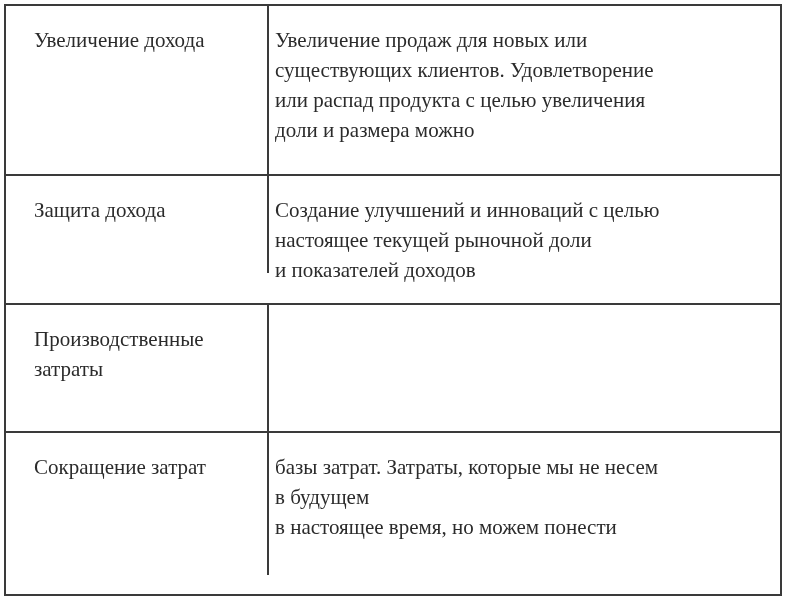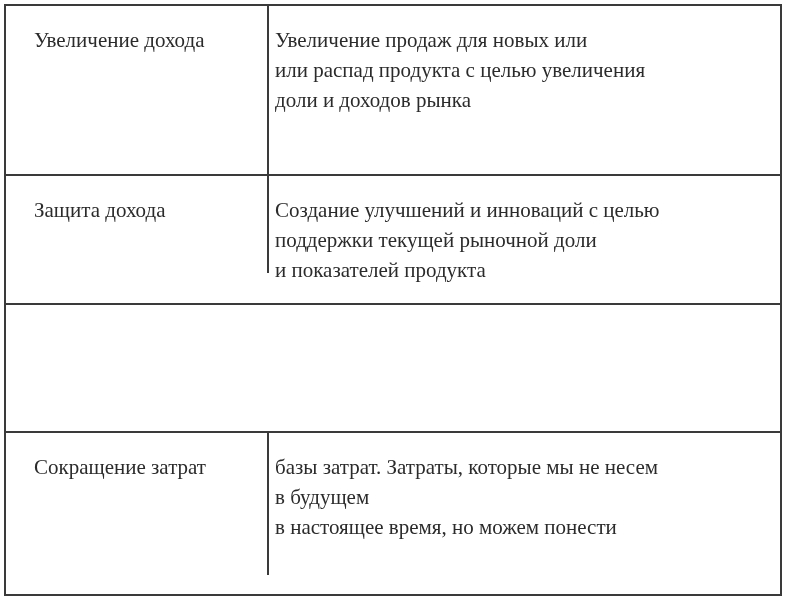--- a/index.html
+++ b/index.html
@@ -62,37 +62,42 @@
 <body>
 
 <div class="table">
 
   <div class="row" style="top:0; height:170px;">
     <div class="cell key">
       <span class="line">Увеличение дохода</span>
     </div>
     <div class="cell val">
       <span class="line">Увеличение продаж для новых или</span>
+      <span class="line">существующих клиентов. Удовлетворение</span>
       <span class="line">или распад продукта с целью увеличения</span>
-      <span class="line">доли и доходов рынка</span>
+      <span class="line">доли и размера можно</span>
     </div>
   </div>
 
   <div class="row" style="top:168px; height:99px;">
     <div class="cell key">
       <span class="line">Защита дохода</span>
     </div>
     <div class="cell val">
       <span class="line">Создание улучшений и инноваций с целью</span>
-      <span class="line">поддержки текущей рыночной доли</span>
-      <span class="line">и показателей продукта</span>
+      <span class="line">настоящее текущей рыночной доли</span>
+      <span class="line">и показателей доходов</span>
     </div>
   </div>
 
   <div class="row" style="top:297px; height:130px;">
+    <div class="cell key">
+      <span class="line">Производственные</span>
+      <span class="line">затраты</span>
+    </div>
   </div>
 
   <div class="row" style="top:425px; height:144px;">
     <div class="cell key">
       <span class="line">Сокращение затрат</span>
     </div>
     <div class="cell val">
       <span class="line">базы затрат. Затраты, которые мы не несем</span>
       <span class="line">в будущем</span>
       <span class="line">в настоящее время, но можем понести</span>

